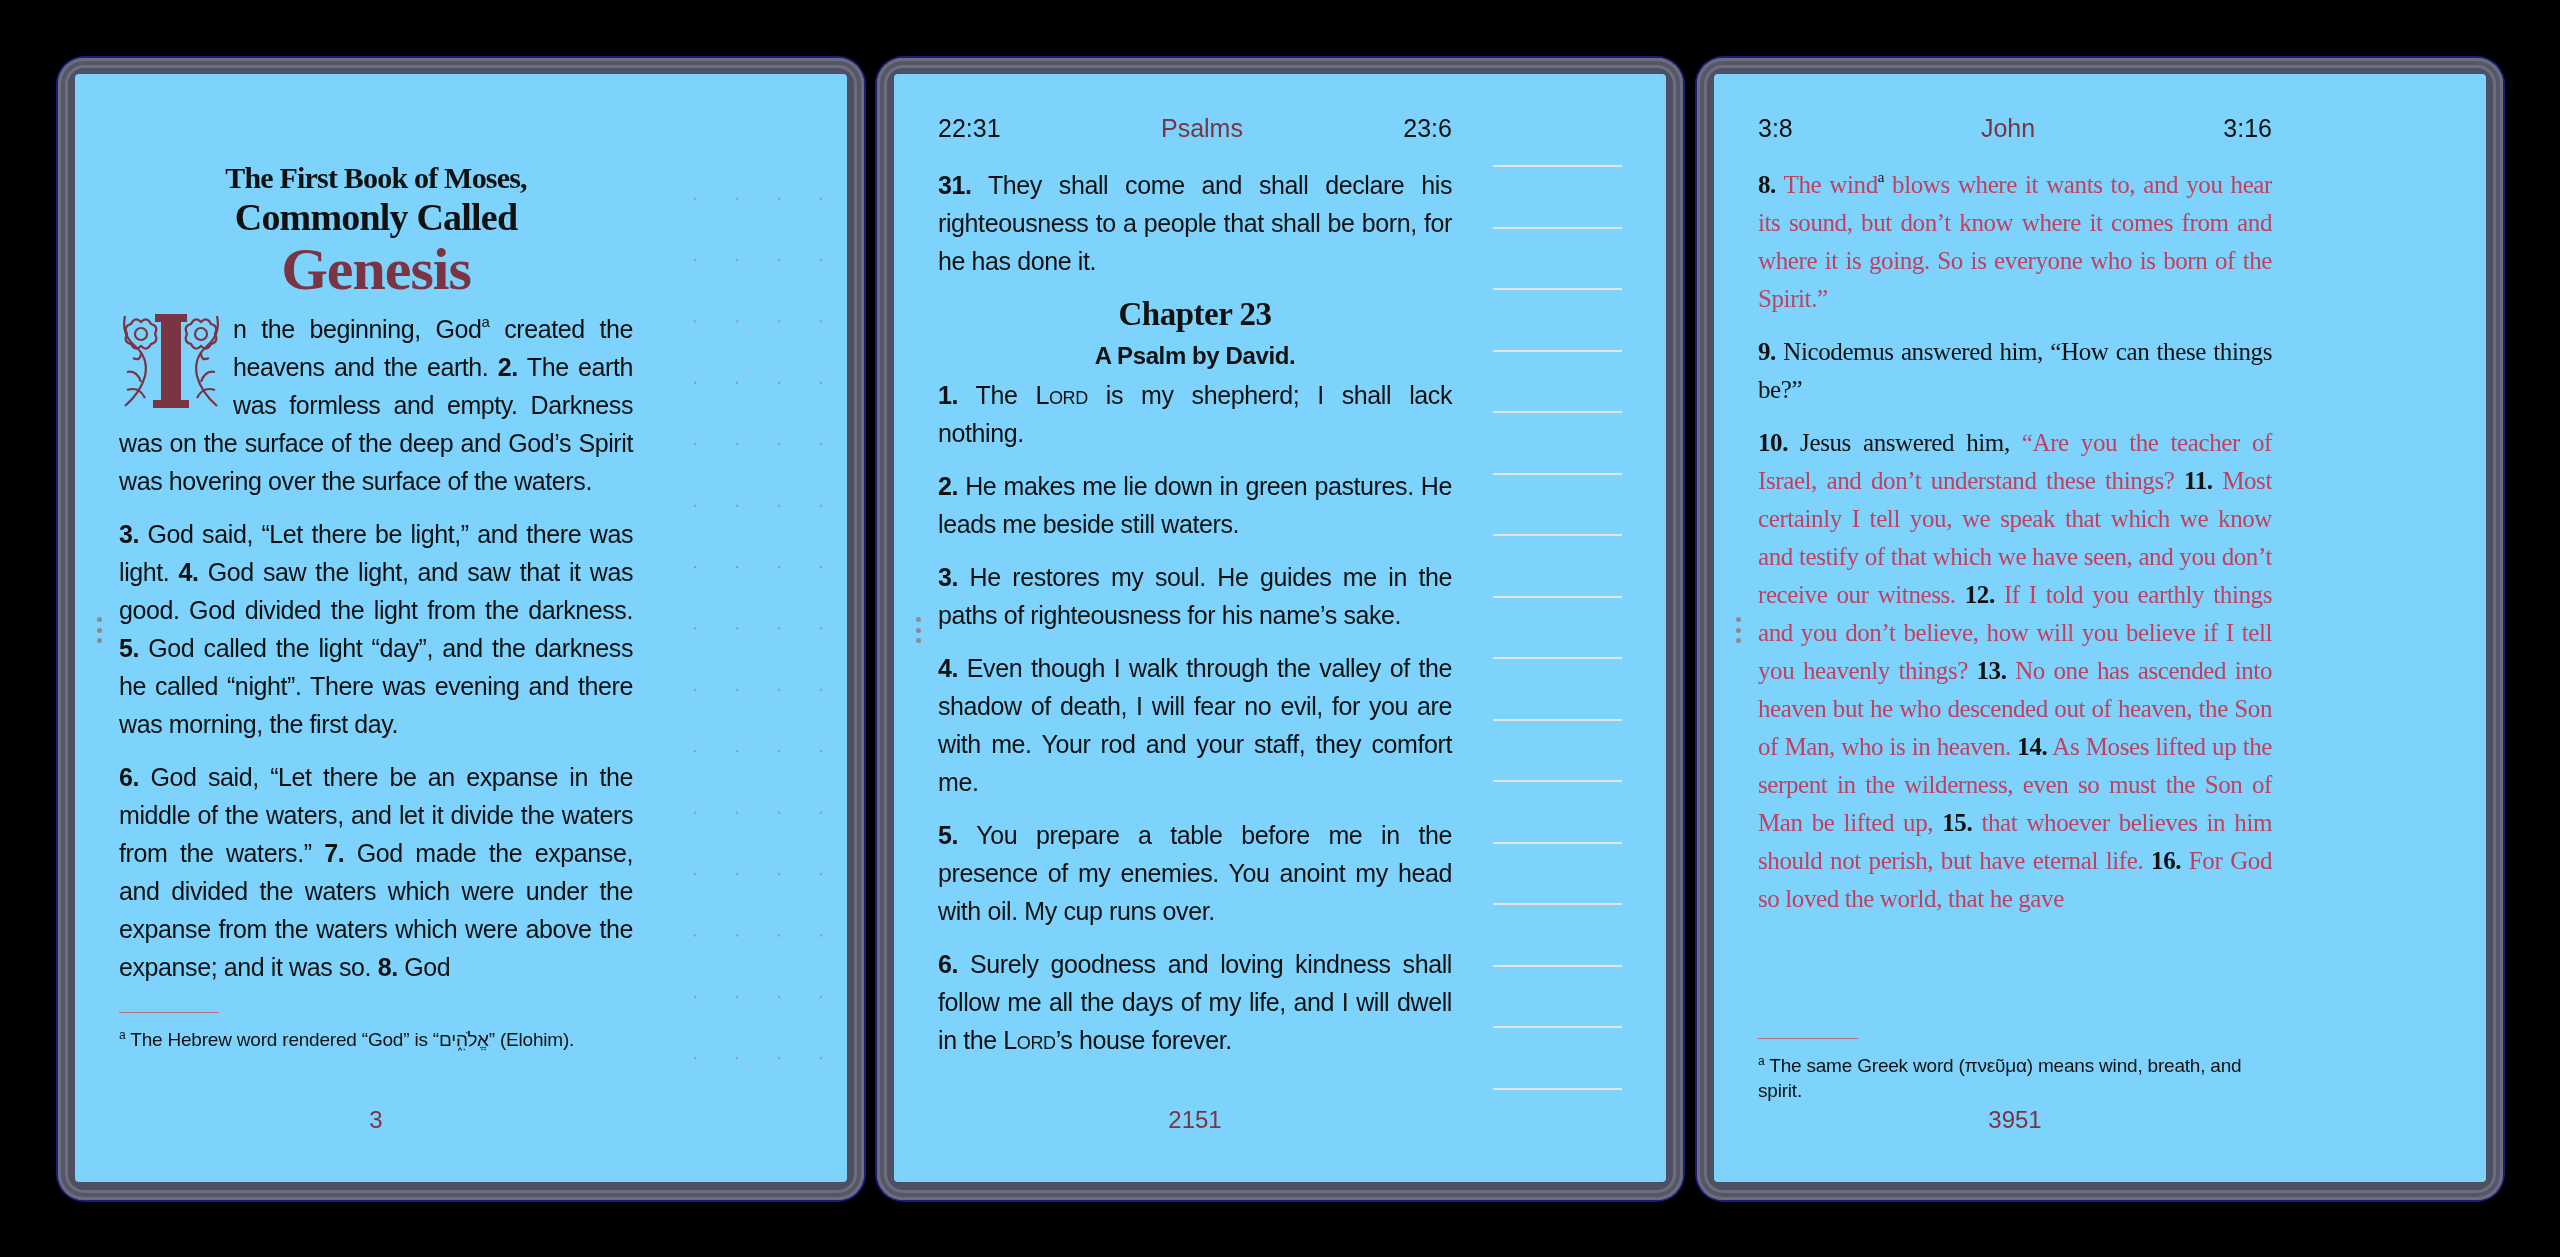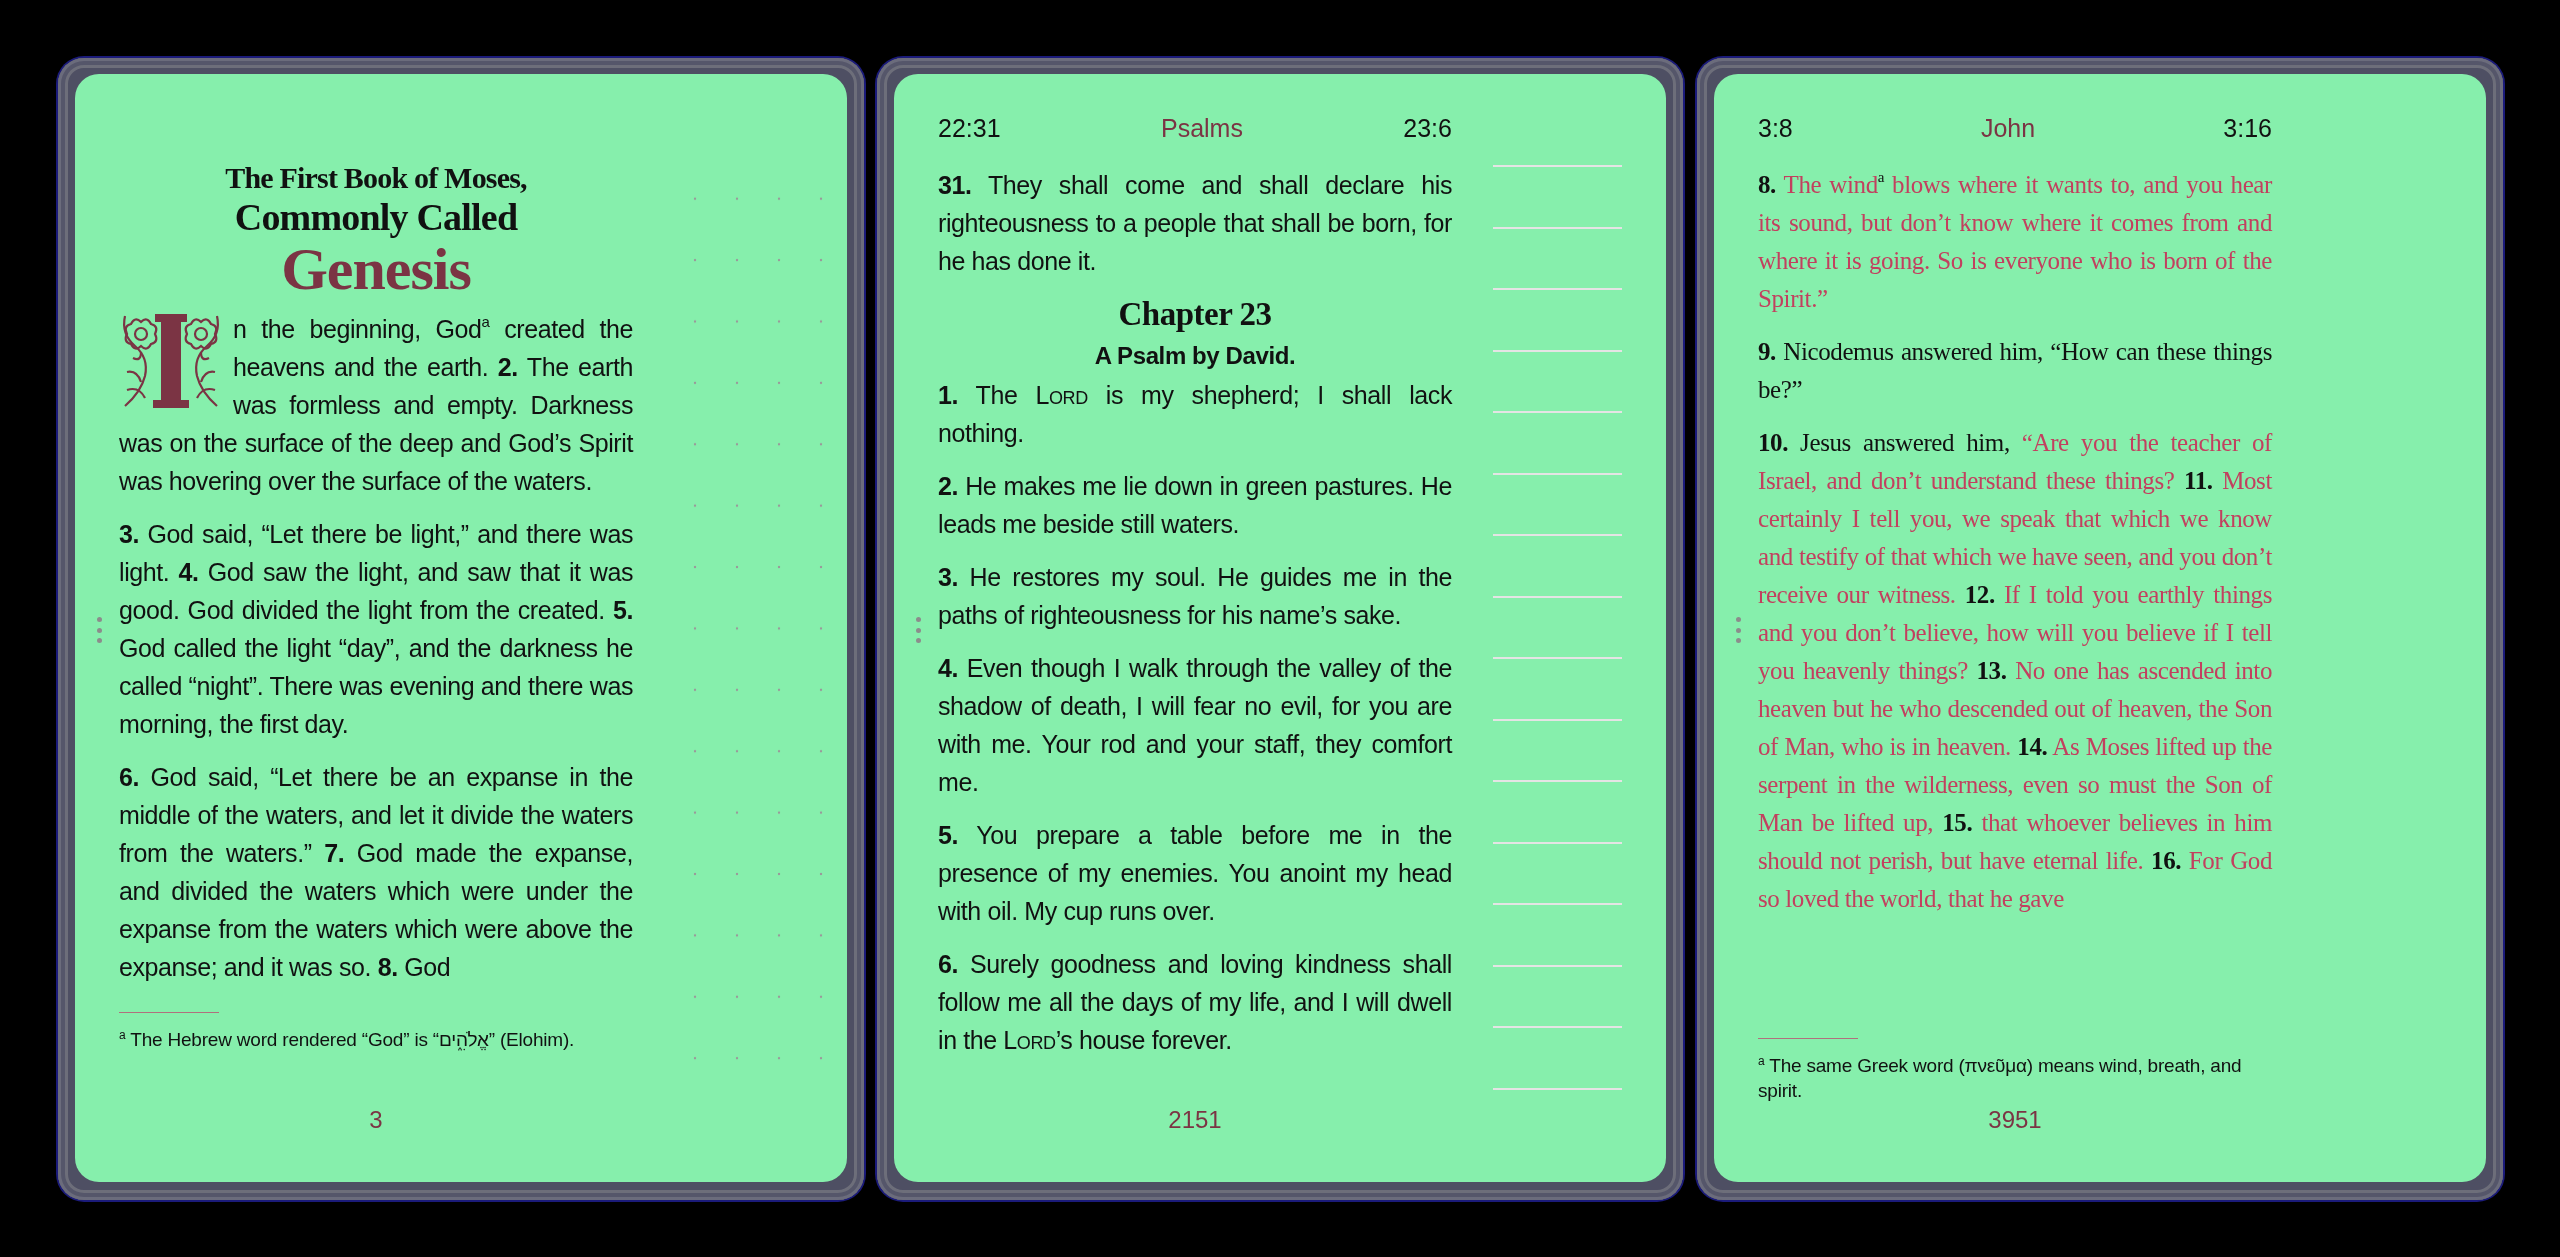--- a/index.html
+++ b/index.html
@@ -7,21 +7,21 @@
   body { position: relative; font-family: "Liberation Sans", "DejaVu Sans", sans-serif; color: #111; }
 
   .frame {
     position: absolute; top: 58px; width: 806px; height: 1142px;
     border-radius: 26px;
     background: #4e4f63;
     box-shadow: 0 0 0 2px #1b1b7a, inset 0 0 0 3px #6b6c7c, inset 0 0 0 7px #55566a, inset 0 0 0 10px #6d6e7a;
   }
   .page {
     position: absolute; top: 16px; left: 17px; right: 17px; bottom: 18px;
-    background: #86efac; border-radius: 24px; overflow: hidden;
+    background: #7dd3fc; border-radius: 4px; overflow: hidden;
   }
   #frame1 { left: 58px; }
   #frame2 { left: 877px; }
   #frame3 { left: 1697px; }
 
   .handle {
     position: absolute; left: 21px; top: 543px; width: 6px; height: 26px;
     display: flex; flex-direction: column; justify-content: space-between; align-items: center;
   }
   .handle span { width: 5px; height: 5px; border-radius: 50%; background: #8c8c8c; display: block; }
@@ -124,21 +124,21 @@
             <path d="M14 46 q8 4 8 -6"></path>
               <path d="M90 46 q-8 4 -8 -6"></path>
           </g>
 
           <rect x="36" y="2" width="32" height="8" fill="#7b3444"></rect>
           <rect x="42" y="2" width="20" height="94" fill="#7b3444"></rect>
           <rect x="34" y="88" width="36" height="8" fill="#7b3444"></rect>
         </svg>
       </div>
       <p><span>n the beginning, God</span><sup class="fn">a</sup><span>  created the heavens and the earth. </span><span class="vn">2.</span><span> The earth was formless and empty. Darkness was on the surface of the deep and God’s Spirit was hovering over the surface of the waters.</span></p>
-      <p><span class="vn">3.</span><span> God said, “Let there be light,” and there was light. </span><span class="vn">4.</span><span> God saw the light, and saw that it was good. God divided the light from the created. </span><span class="vn">5.</span><span> God called the light “day”, and the darkness he called “night”. There was evening and there was morning, the first day.</span></p>
+      <p><span class="vn">3.</span><span> God said, “Let there be light,” and there was light. </span><span class="vn">4.</span><span> God saw the light, and saw that it was good. God divided the light from the darkness. </span><span class="vn">5.</span><span> God called the light “day”, and the darkness he called “night”. There was evening and there was morning, the first day.</span></p>
       <p><span class="vn">6.</span><span> God said, “Let there be an expanse in the middle of the waters, and let it divide the waters from the waters.” </span><span class="vn">7.</span><span> God made the expanse, and divided the waters which were under the expanse from the waters which were above the expanse; and it was so. </span><span class="vn">8.</span><span> God</span></p>
     </div>
 
     <div class="col" style="top:938px;">
       <div class="fn-rule"></div>
       <div class="footnote"><sup>a</sup><span> The Hebrew word rendered “God” is “אֱלֹהִ֑ים” (Elohim).</span></div>
     </div>
 
     <div class="pagenum">3</div>
   </div>

